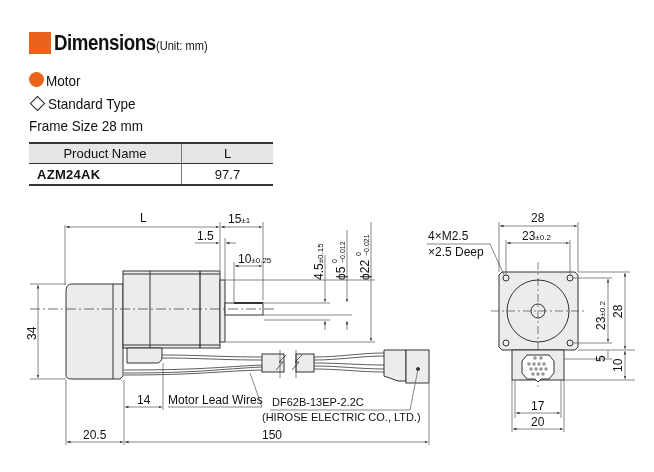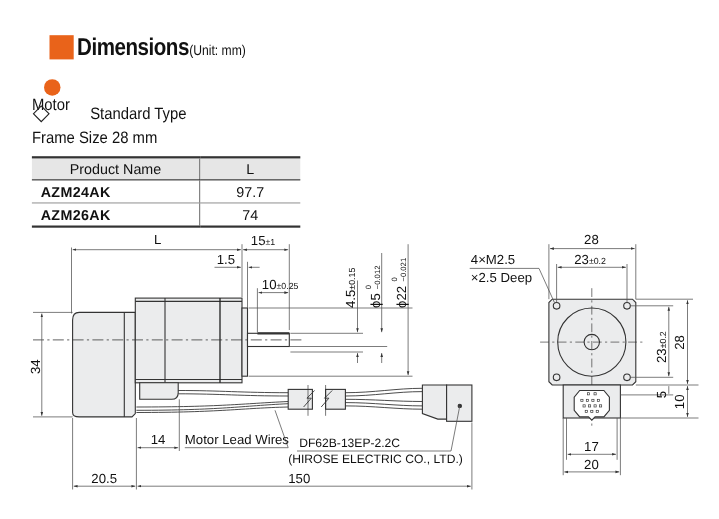--- a/index.html
+++ b/index.html
@@ -1,24 +1,24 @@
 <!DOCTYPE html>
 <html><head>
 <meta charset="utf-8">
 <style>
   html, body { margin:0; padding:0; background:#ffffff; }
   body { width:654px; height:472px; position:relative; overflow:hidden;
          font-family:"Liberation Sans", sans-serif; color:#111; }
-  .title-wrap { position:absolute; left:29px; top:32px; display:flex; align-items:flex-end;margin-left:16px; }
+  .title-wrap { position:absolute; left:29px; top:32px; display:flex; align-items:flex-end; }
   .orange-sq { width:22px; height:22px; background:#e9631a; margin-right:3px; }
   .title { font-size:22px; font-weight:bold; letter-spacing:-0.5px; line-height:22px; transform:scaleX(0.85); transform-origin:left bottom; }
   .unit { font-size:13px; margin-left:-18px; line-height:16px; transform:scaleX(0.85); transform-origin:left bottom; }
-  .sub1 { position:absolute; left:29px; top:72px; display:flex; align-items:center; font-size:15px;flex-direction:column; }
+  .sub1 { position:absolute; left:29px; top:72px; display:flex; align-items:flex-start; font-size:15px; }
   .dot { width:15px; height:15px; border-radius:50%; background:#e9631a; margin-right:2px; }
-  .sub2 { position:absolute; left:29px; top:95px; font-size:15px; display:flex; align-items:center;gap:34px; }
+  .sub2 { position:absolute; left:29px; top:95px; font-size:15px; display:flex; align-items:center; }
   .diamond { width:9px; height:9px; border:1px solid #222; transform:rotate(45deg); margin:0 5px 0 3px; }
   .sub3 { position:absolute; left:29px; top:117px; font-size:15px;text-decoration:underline; }
   .cond { display:inline-block; transform:scaleX(0.9); transform-origin:left center; }
   table.spec { position:absolute; left:29px; top:142px; border-collapse:collapse; width:244px; font-size:13px; }
   table.spec th { background:#e6e6e6; font-weight:normal; height:17px; border-top:2px solid #333; border-bottom:1px solid #333; }
   table.spec td { height:18px; border-bottom:1px solid #999;margin-top:33px; }
   table.spec tr:last-child td { border-bottom:2px solid #333; }
   table.spec .c1 { width:143px; border-right:1px solid #777; }
   table.spec td.c1 { font-weight:bold; padding-left:8px; font-size:13px; letter-spacing:0.3px; }
   table.spec .c2 { text-align:center; }
@@ -50,24 +50,20 @@
   <thead>
     <tr>
       <th class="c1">Product Name</th>
       <th class="c2">L</th>
     </tr>
   </thead>
   <tbody>
     <tr>
       <td class="c1">AZM24AK</td>
       <td class="c2">97.7</td>
-    </tr>
-    <tr>
-      <td class="c1">AZM26AK</td>
-      <td class="c2">74</td>
     </tr>
   </tbody>
 </table>
 
 <svg class="drawing" width="654" height="472" viewBox="0 0 654 472">
   <defs>
     <marker id="ar" viewBox="0 0 6 6" refX="6" refY="3" markerWidth="5" markerHeight="5" orient="auto-start-reverse">
       <path d="M0,1 L6,3 L0,5 z" fill="#333"></path>
     </marker>
   </defs>

